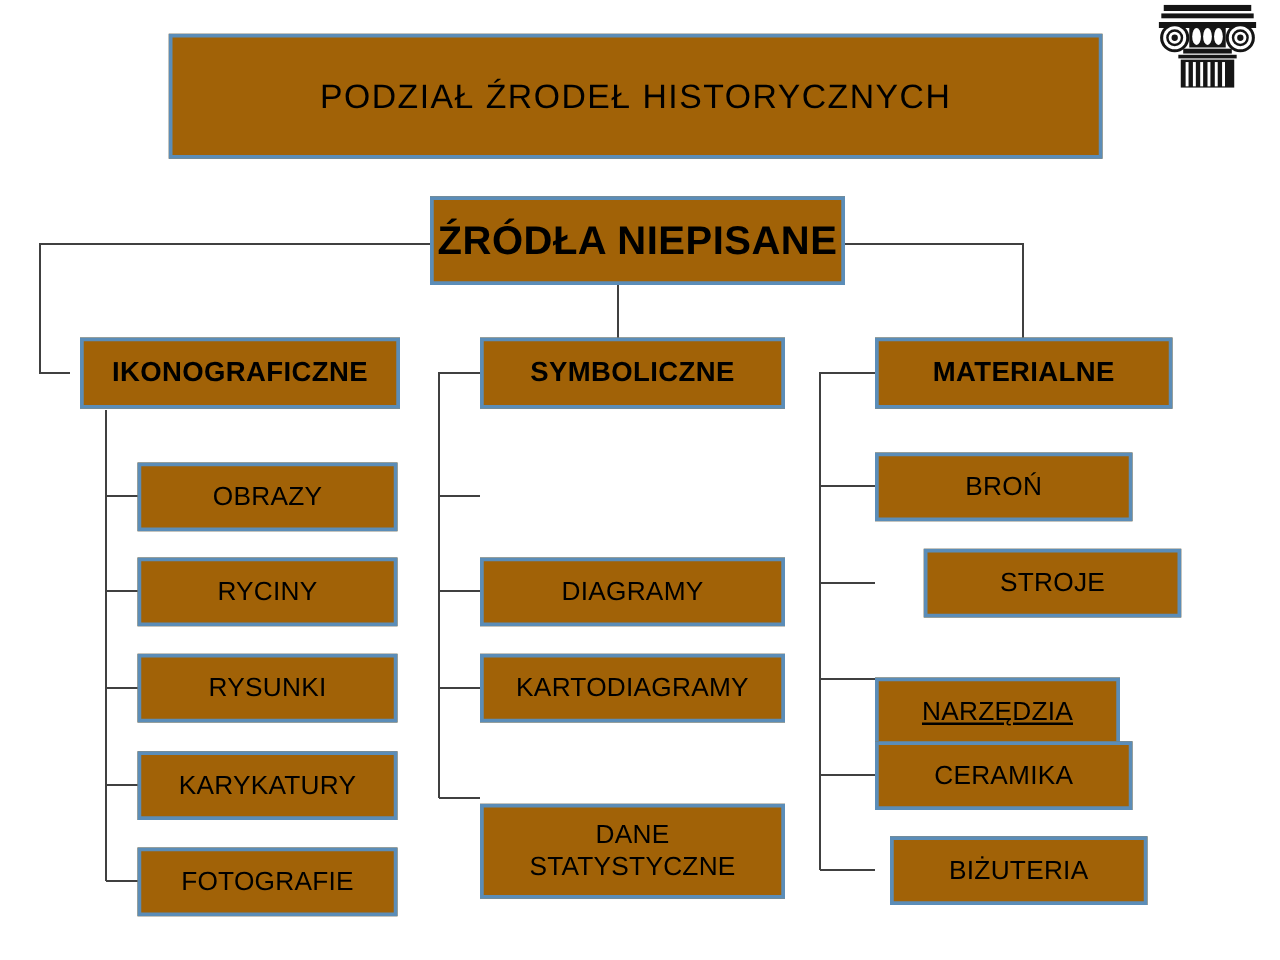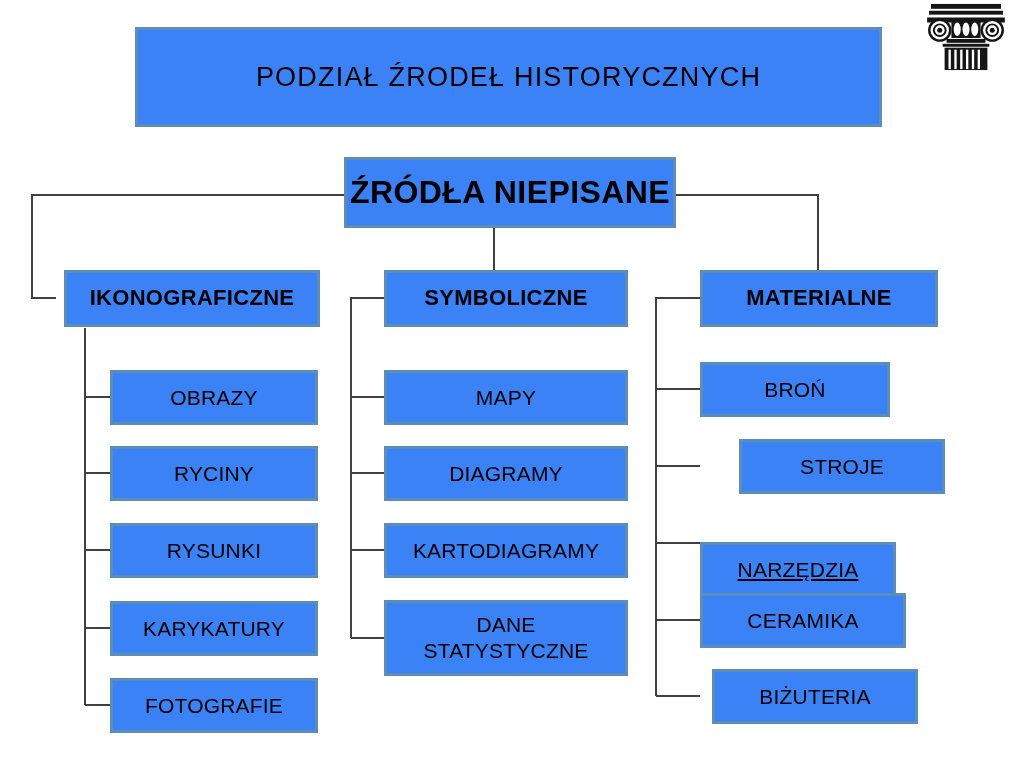--- a/index.html
+++ b/index.html
@@ -27,21 +27,21 @@
     top: 0;
     width: 1024px;
     height: 768px;
     pointer-events: none;
   }
 
   
   .node {
     position: absolute;
     box-sizing: border-box;
-    background: #3b82f6;
+    background: #a16207;
     border: 3px solid #5B8DB8;
     display: flex;
     align-items: center;
     justify-content: center;
     text-align: center;
     color: #000000;
     line-height: 1.12;
   }
 
   .node.title-box {
@@ -67,20 +67,21 @@
 
   .node.leaf {
     border-width: 3px;
     font-size: 21px;
     font-weight: 400;
     letter-spacing: 0.2px;
   }
 
   .node.leaf.two-line {
     line-height: 1.25;
+    margin-top: 43px;
   }
 
   .leaf-text {
     display: block;
     padding: 0 6px;
     white-space: pre-line;
   }
 
   
   #capital-icon {
@@ -182,37 +183,34 @@
   </div>
   <div class="node leaf" style="left:110px; top:601px; width:208px; height:55px;">
     <span class="leaf-text">KARYKATURY</span>
   </div>
   <div class="node leaf" style="left:110px; top:678px; width:208px; height:55px;">
     <span class="leaf-text">FOTOGRAFIE</span>
   </div>
 
   <div class="node cat" style="left:384px; top:270px; width:244px; height:57px;">SYMBOLICZNE</div>
 
-  <div class="node leaf" style="left:384px; top:370px; width:244px; height:55px;">
-    <span class="leaf-text">MAPY</span>
-  </div>
   <div class="node leaf" style="left:384px; top:446px; width:244px; height:55px;">
     <span class="leaf-text">DIAGRAMY</span>
   </div>
   <div class="node leaf" style="left:384px; top:523px; width:244px; height:55px;">
     <span class="leaf-text">KARTODIAGRAMY</span>
   </div>
   <div class="node leaf two-line" style="left:384px; top:600px; width:244px; height:76px;">
     <span class="leaf-text">DANE
 STATYSTYCZNE</span>
   </div>
 
   <div class="node cat" style="left:700px; top:270px; width:238px; height:57px;">MATERIALNE</div>
 
-  <div class="node leaf" style="left:700px; top:362px; width:190px; height:55px;">
+  <div class="node leaf" style="left:700px; top:362px; width:206px; height:55px;">
     <span class="leaf-text">BROŃ</span>
   </div>
   <div class="node leaf" style="left:700px; top:439px; width:206px; height:55px;margin-left:39px;">
     <span class="leaf-text">STROJE</span>
   </div>
   <div class="node leaf" style="left:700px; top:542px; width:196px; height:55px;text-decoration:underline;">
     <span class="leaf-text">NARZĘDZIA</span>
   </div>
   <div class="node leaf" style="left:700px; top:593px; width:206px; height:55px;">
     <span class="leaf-text">CERAMIKA</span>

